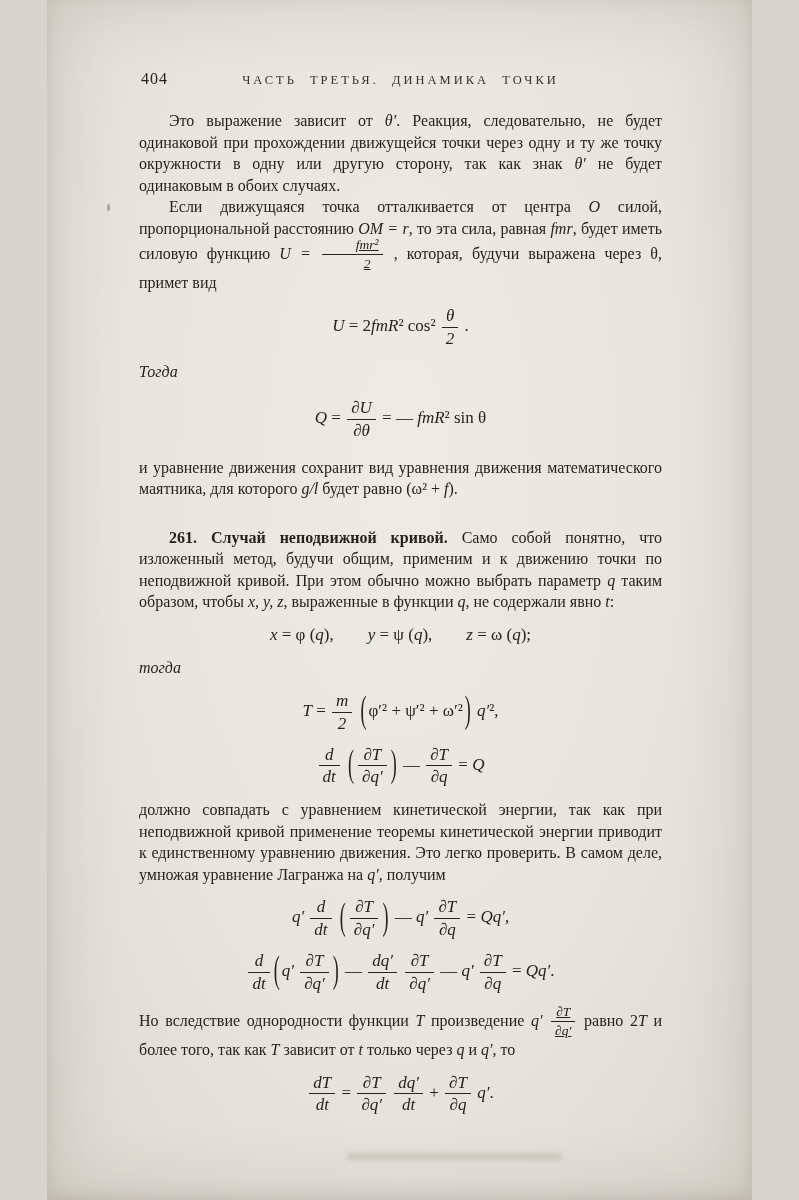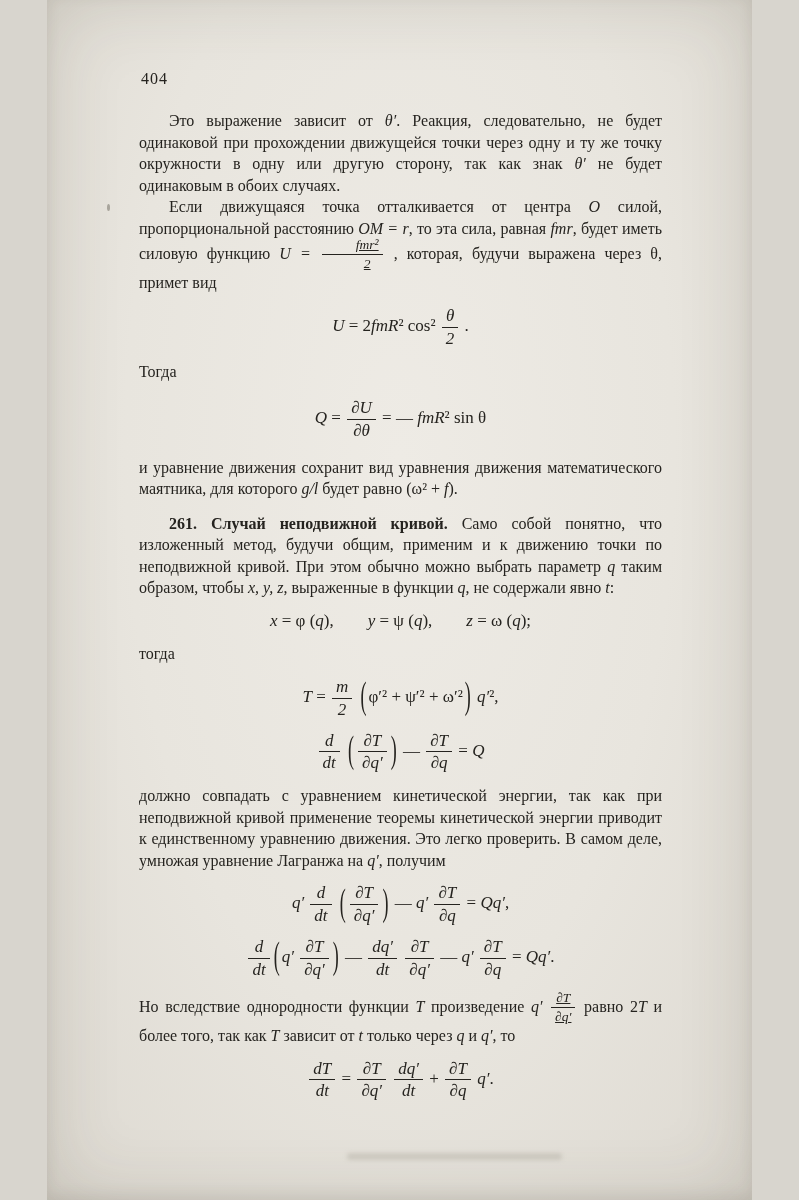--- a/index.html
+++ b/index.html
@@ -21,22 +21,22 @@
   .page-number { position: absolute; left: 2px; top: 0; font-size: 16px; letter-spacing: 1px; }
   .running-head { font-size: 12.5px; letter-spacing: 3px; word-spacing: 7px; color: #34312b; }
 
   .para {
     font-size: 16px;
     line-height: 21.5px;
     text-align: justify;
     color: #25231f;
   }
   .indent { text-indent: 30px; }
-  .word-line { text-align: left; }
-  .section-start { margin-top: 13px; }
+  .word-line { text-align: left; font-style: italic; }
+  .section-start { margin-top: 27px; }
 
   .equation {
     text-align: center;
     font-size: 17px;
     margin: 13px 0;
     line-height: 1.1;
   }
   .eq-roomy { margin: 17px 0; }
 
   .it { font-style: italic; }
@@ -81,20 +81,21 @@
   .speck2 { left: 744px; top: 140px; width: 2px; height: 2px; }
 </style>
 </head>
 <body>
 
 <div class="page">
   <div class="content">
 
     <header class="page-header">
       <span class="page-number">404</span>
+      <span class="running-head">ЧАСТЬ ТРЕТЬЯ. ДИНАМИКА ТОЧКИ</span>
     </header>
 
     <p class="para indent"><span class="tx">Это выражение зависит от </span><span class="it">θ′</span><span class="tx">. Реакция, следовательно, не будет одинаковой при прохождении движущейся точки через одну и ту же точку окружности в одну или другую сторону, так как знак </span><span class="it">θ′</span><span class="tx"> не будет одинаковым в обоих случаях.</span></p>
 
     <p class="para indent"><span class="tx">Если движущаяся точка отталкивается от центра </span><span class="it">O</span><span class="tx"> силой, пропорциональной расстоянию </span><span class="it">OM = r</span><span class="tx">, то эта сила, равная </span><span class="it">fmr</span><span class="tx">, будет иметь силовую функцию </span><span class="it">U = </span><span class="frac"><span class="num">fmr²</span><span class="den">2</span></span><span class="tx"> , которая, будучи выражена через θ, примет вид</span></p>
 
     <div class="equation"><span class="it">U</span><span class="tx"> = 2</span><span class="it">fmR</span><span class="tx">² cos² </span><span class="frac"><span class="num">θ</span><span class="den">2</span></span><span class="tx"> .</span></div>
 
     <p class="para word-line">Тогда</p>
 

